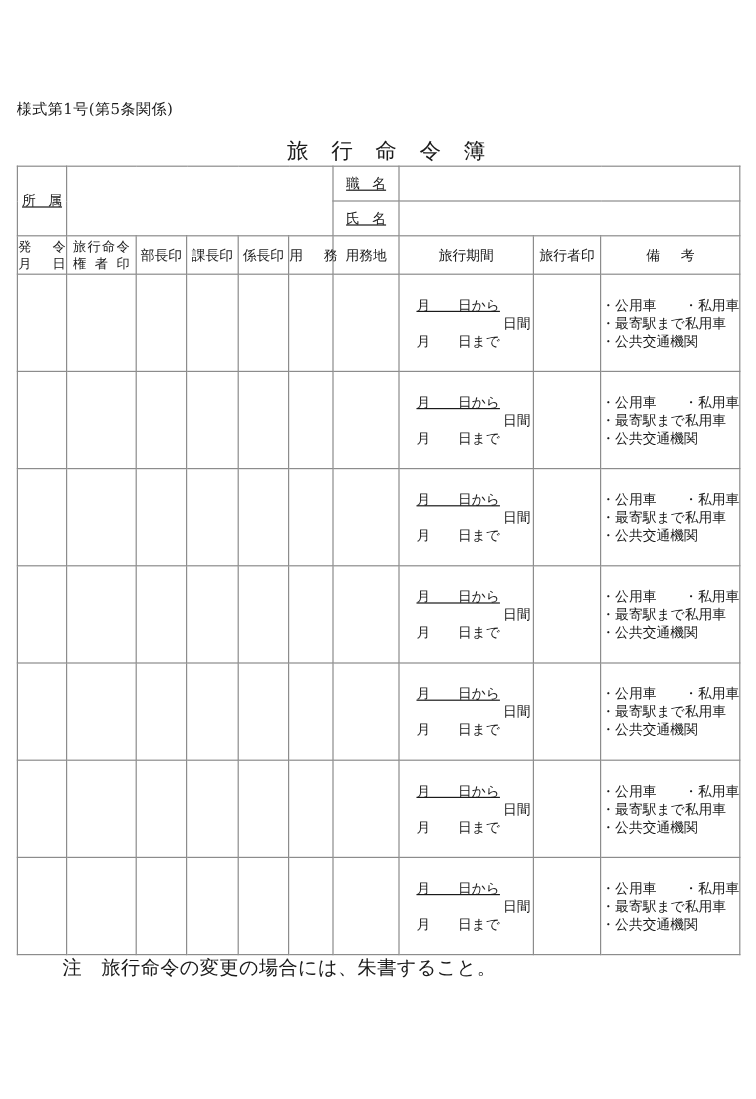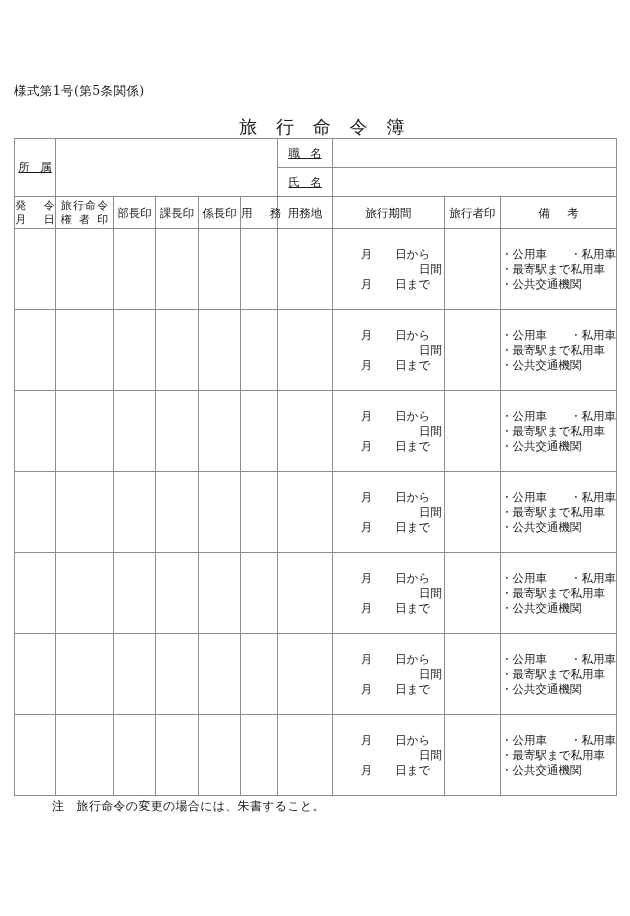--- a/index.html
+++ b/index.html
@@ -119,41 +119,41 @@
 
   .period-cell {
     padding: 6px 8px 6px 8px;
     font-size: 11.5px;
     line-height: 21px;
   }
   .period-line {
     display: block;
     white-space: pre;
   }
-  .period-line.l1 { text-align: center; padding-left: 14px; }
+  .period-line.l1 { text-align: left; padding-left: 14px; text-decoration: underline; }
   .period-line.l2 { text-align: right; padding-right: 2px; }
-  .period-line.l3 { text-align: center; padding-left: 14px; }
+  .period-line.l3 { text-align: left; padding-left: 14px; }
 
   .remark-cell {
     padding: 6px 0 6px 6px;
     font-size: 11.5px;
     line-height: 21px;
     margin-left: 32px;
   }
   .remark-line {
     display: block;
     white-space: pre;
   }
 
   
   .note {
     position: absolute;
     left: 52px;
     top: 798px;
-    font-size: 12px;
+    font-size: 16px;
     line-height: 17px;
     letter-spacing: 0.3px;
     white-space: pre;
   }
 </style>
 </head>
 <body>
 
 <div class="page">
 

